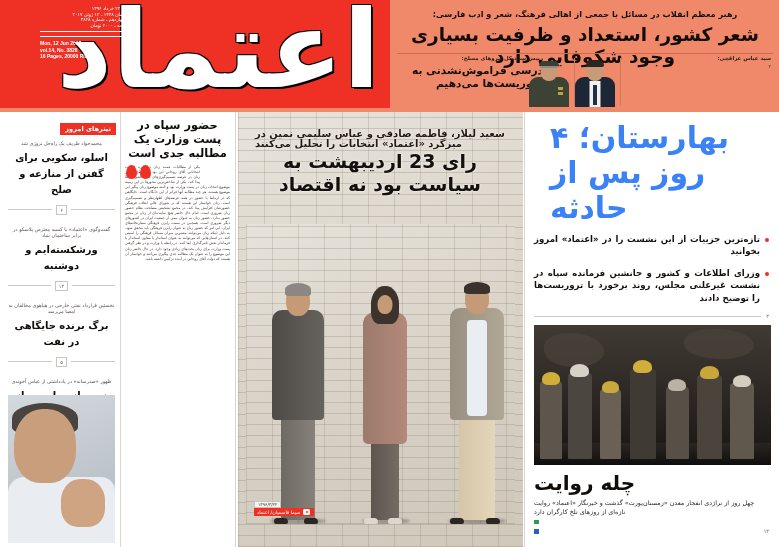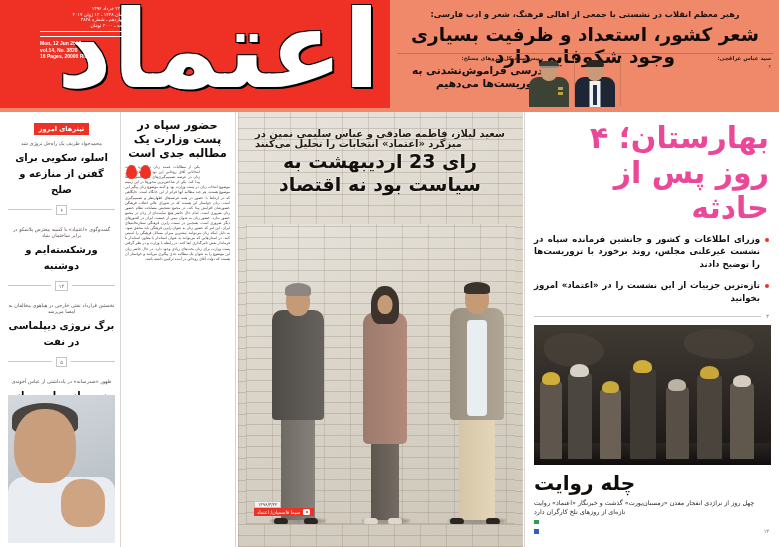--- a/index.html
+++ b/index.html
@@ -99,21 +99,21 @@
   .content{position:absolute;left:0;top:112px;width:779px;height:435px;background:#fff;}
 
   .colrule{position:absolute;top:0;width:1px;height:435px;background:#d9d5d1;}
 
   
   .col1{position:absolute;right:660px;top:4px;width:115px;height:431px;direction:rtl;}
   .sec-tag{
     background:#ee3124;color:#fff;font-size:6.6px;font-weight:bold;
     padding:2px 5px;display:inline-block;
   }
-  .tag-row{text-align:center;padding:0 3px;}
+  .tag-row{text-align:right;padding:0 3px;}
   .brief{padding:5px 4px 0 4px;}
   .brief .bk{font-size:5px;line-height:6.6px;color:#5a5250;text-align:center;}
   .brief .bh{
     font-size:10px;line-height:16px;color:#100c0a;font-weight:bold;text-align:center;
     margin-top:3px;
   }
   .pagemark{
     display:flex;align-items:center;gap:4px;margin:7px 4px 6px 4px;color:#9a9490;
   }
   .pagemark .ln{flex:1;height:1px;background:#ccc7c3;}
@@ -191,22 +191,22 @@
   }
   .cam:before{content:"";position:absolute;left:2.2px;top:1.5px;width:2.6px;height:2.6px;border-radius:50%;background:#ee3124;}
   .photo-date{
     position:absolute;left:8px;bottom:16px;background:#f4f3f1;color:#3a3330;
     font-size:4.4px;padding:0 3px;border:1px solid #c8c3bf;
   }
 
   
   .right{position:absolute;right:0;top:0;width:253px;height:435px;direction:rtl;}
   .r-head{
-    padding:8px 10px 0 4px;text-align:right;
-    font-size:30px;line-height:35px;font-weight:bold;color:#ec4899;direction:rtl;
+    padding:8px 10px 0 24px;text-align:left;
+    font-size:30px;line-height:35px;font-weight:bold;color:#3b82f6;direction:rtl;
   }
   .r-bullets{padding:8px 10px 0 8px;direction:rtl;}
   .bullet{
     font-size:8.6px;line-height:12.4px;color:#14100d;font-weight:bold;
     text-align:justify;margin-bottom:9px;position:relative;padding-right:9px;
   }
   .bullet:before{
     content:"";position:absolute;right:0;top:5px;width:4px;height:4px;border-radius:50%;
     background:#ee3124;
   }
@@ -266,21 +266,21 @@
         <div class="logo-dateline">۱۶ صفحه ـ ۲۰۰۰ تومان</div>
         <div class="logo-rule"></div>
         <div class="logo-rule2"></div>
         <div class="logo-en">Mon, 12 Jun 2017</div>
         <div class="logo-en">vol.14, No. 3828</div>
         <div class="logo-en">16 Pages, 20000 Rials</div>
       </div>
     </div>
 
     <div class="mast-right">
-      <div class="lead-kicker">رهبر معظم انقلاب در نشستی با جمعی از اهالی فرهنگ، شعر و ادب فارسی:</div>
+      <div class="lead-kicker">رهبر معظم انقلاب در مسائل با جمعی از اهالی فرهنگ، شعر و ادب فارسی:</div>
       <div class="lead-head">شعر کشور، استعداد و ظرفیت بسیاری وجود شکوفایی دارد</div>
       <div class="mast-divider"></div>
 
       <div class="mini-news mini-b">
         <div class="mk">رییس ستاد کل نیروهای مسلح:</div>
         <div class="mh">درسی فراموش‌نشدنی به تروریست‌ها می‌دهیم</div>
         <div class="mp">۲</div>
       </div>
 
       <div class="mini-photo pb">
@@ -341,21 +341,21 @@
         <div class="bh">ورشکسته‌ایم و دوشنبه</div>
       </div>
       <div class="pagemark">
         <span class="ln"></span>
         <span class="pn">۱۴</span>
         <span class="ln"></span>
       </div>
 
       <div class="brief">
         <div class="bk">نخستین قرارداد نفتی خارجی در هیاهوی مخالفان به امضا می‌رسد</div>
-        <div class="bh">برگ نروژی دیپلماسی در نفت</div>
+        <div class="bh">برگ برنده جایگاهی در نفت</div>
       </div>
       <div class="pagemark">
         <span class="ln"></span>
         <span class="pn">۵</span>
         <span class="ln"></span>
       </div>
 
       <div class="brief">
         <div class="bk">ظهور «ضدرسانه» در یادداشتی از عباس آخوندی</div>
         <div class="bh">ضدرسانه جای رسانه منتقد را گرفته است</div>
@@ -427,22 +427,22 @@
           <span class="cam"></span>
           <span>سیما قاسمیان/ اعتماد</span>
         </div>
       </div>
     </div>
 
     <div class="right">
       <div class="r-head">بهارستان؛ ۴ روز پس از حادثه</div>
 
       <div class="r-bullets">
+        <div class="bullet">تازه‌ترین جزییات از این نشست را در «اعتماد» امروز بخوانید</div>
         <div class="bullet">وزرای اطلاعات و کشور و جانشین فرمانده سپاه در نشست غیرعلنی مجلس، روند برخورد با تروریست‌ها را توضیح دادند</div>
-        <div class="bullet">تازه‌ترین جزییات از این نشست را در «اعتماد» امروز بخوانید</div>
       </div>
 
       <div class="r-pagemark">
         <span class="pn">۳</span>
         <span class="ln"></span>
       </div>
 
       <div class="r-photo">
         <div class="mine">
           <div class="rock" style="left:10px;top:8px;width:60px;height:34px;"></div>

